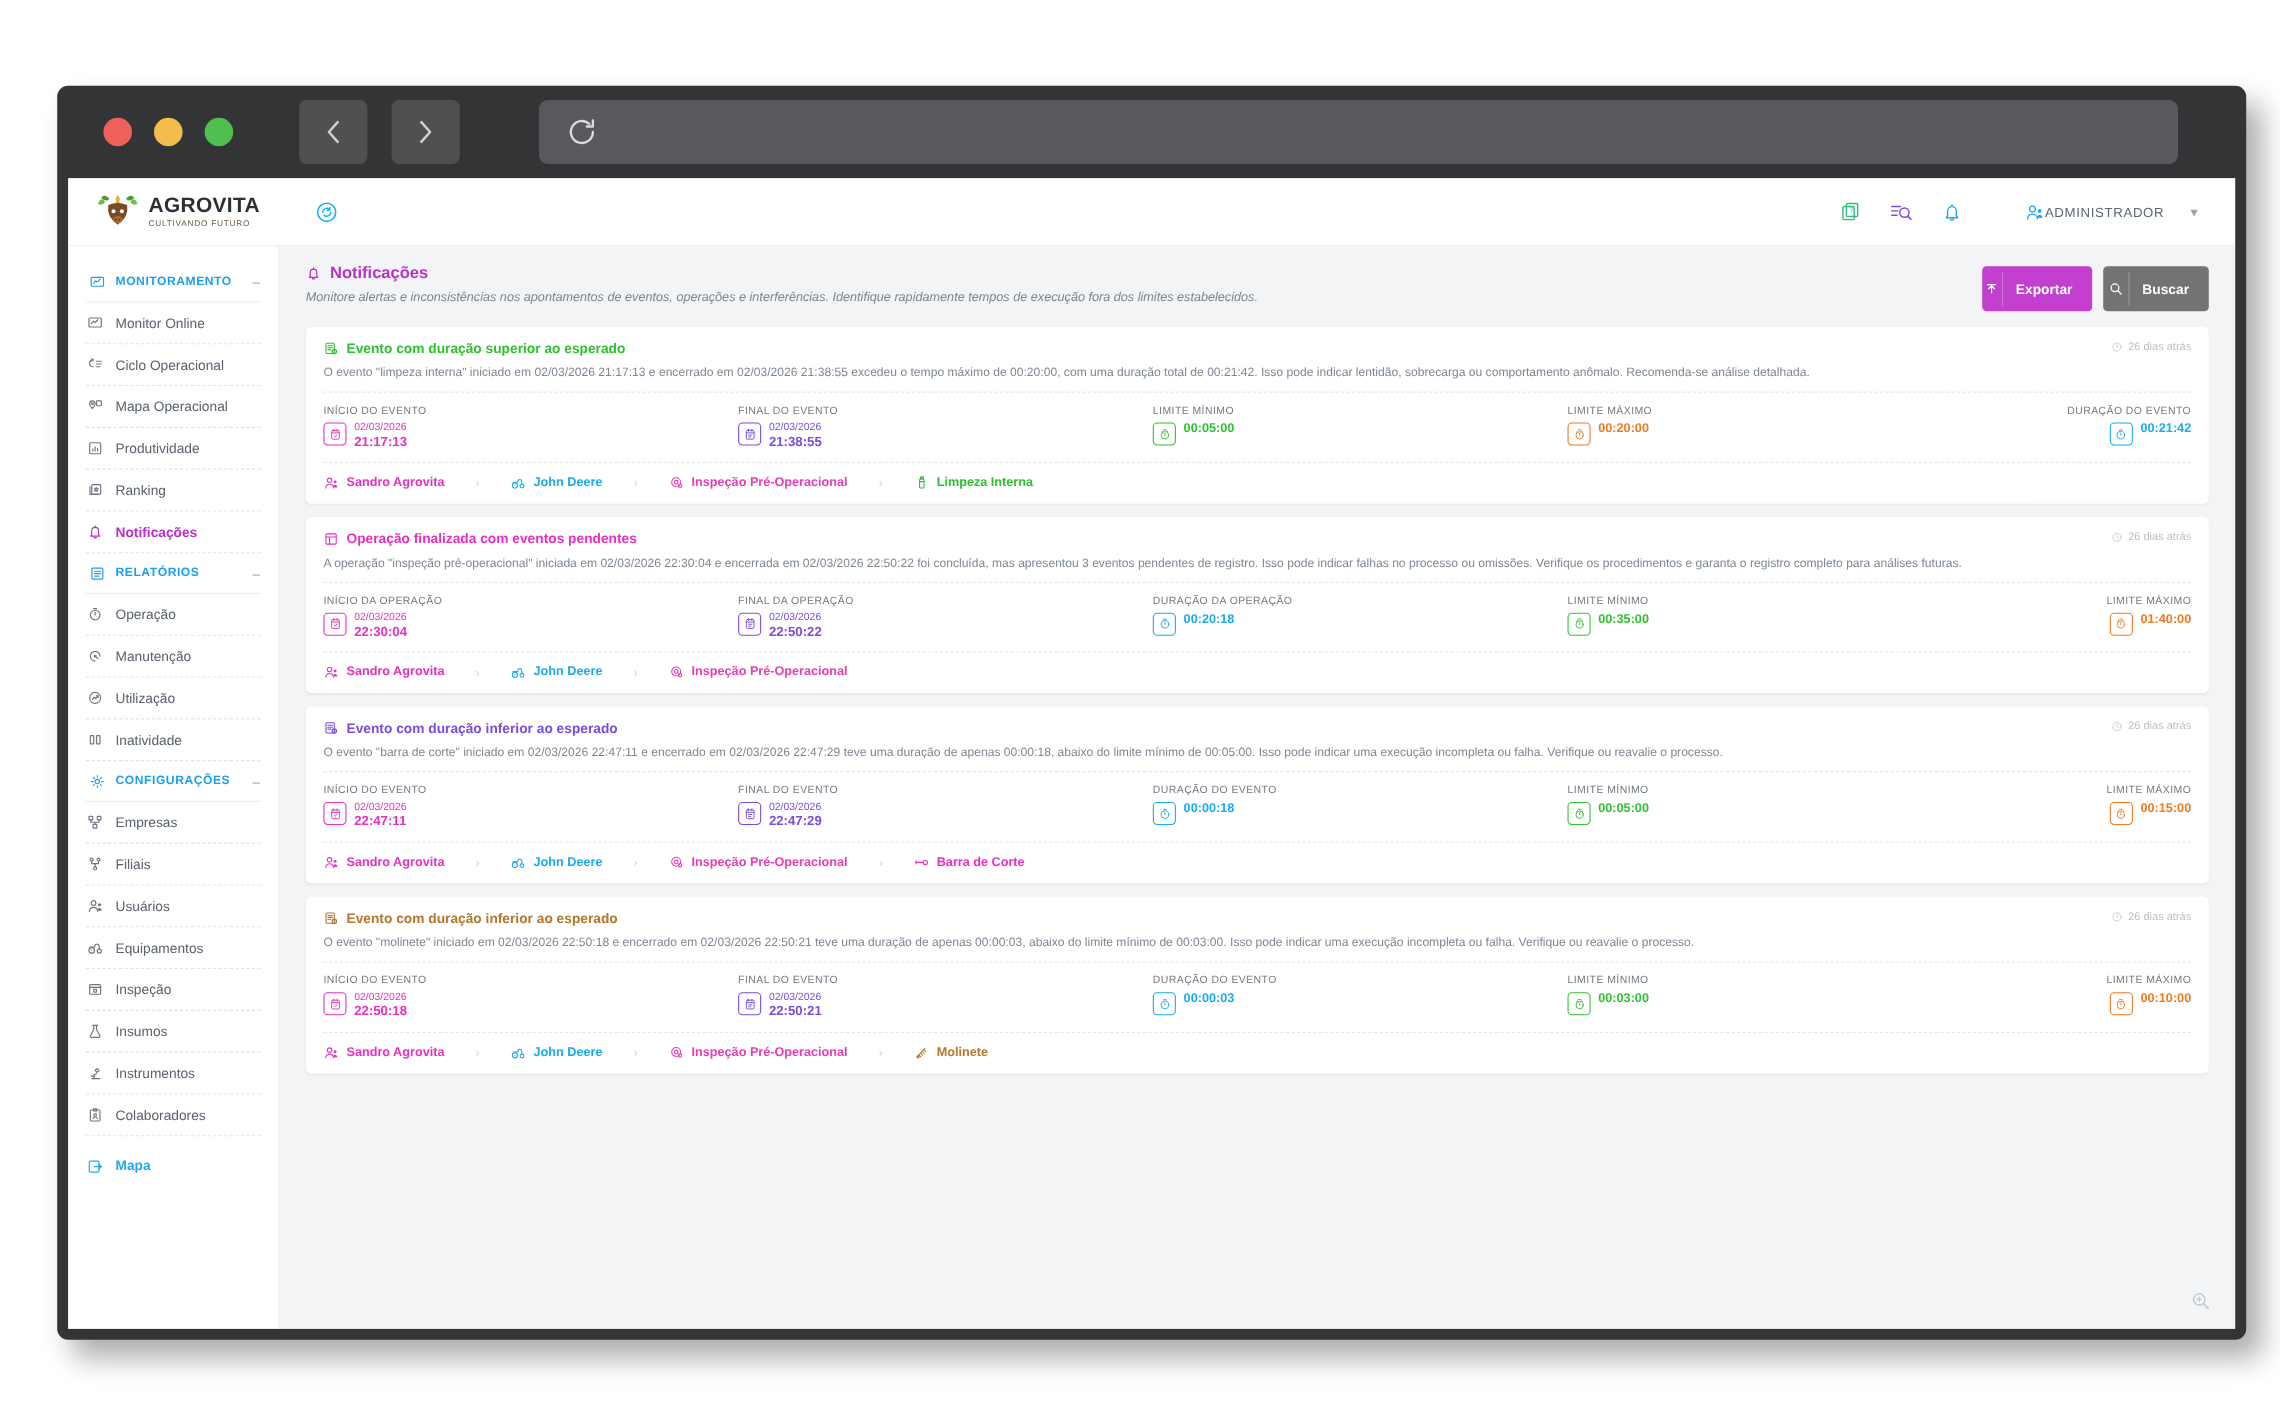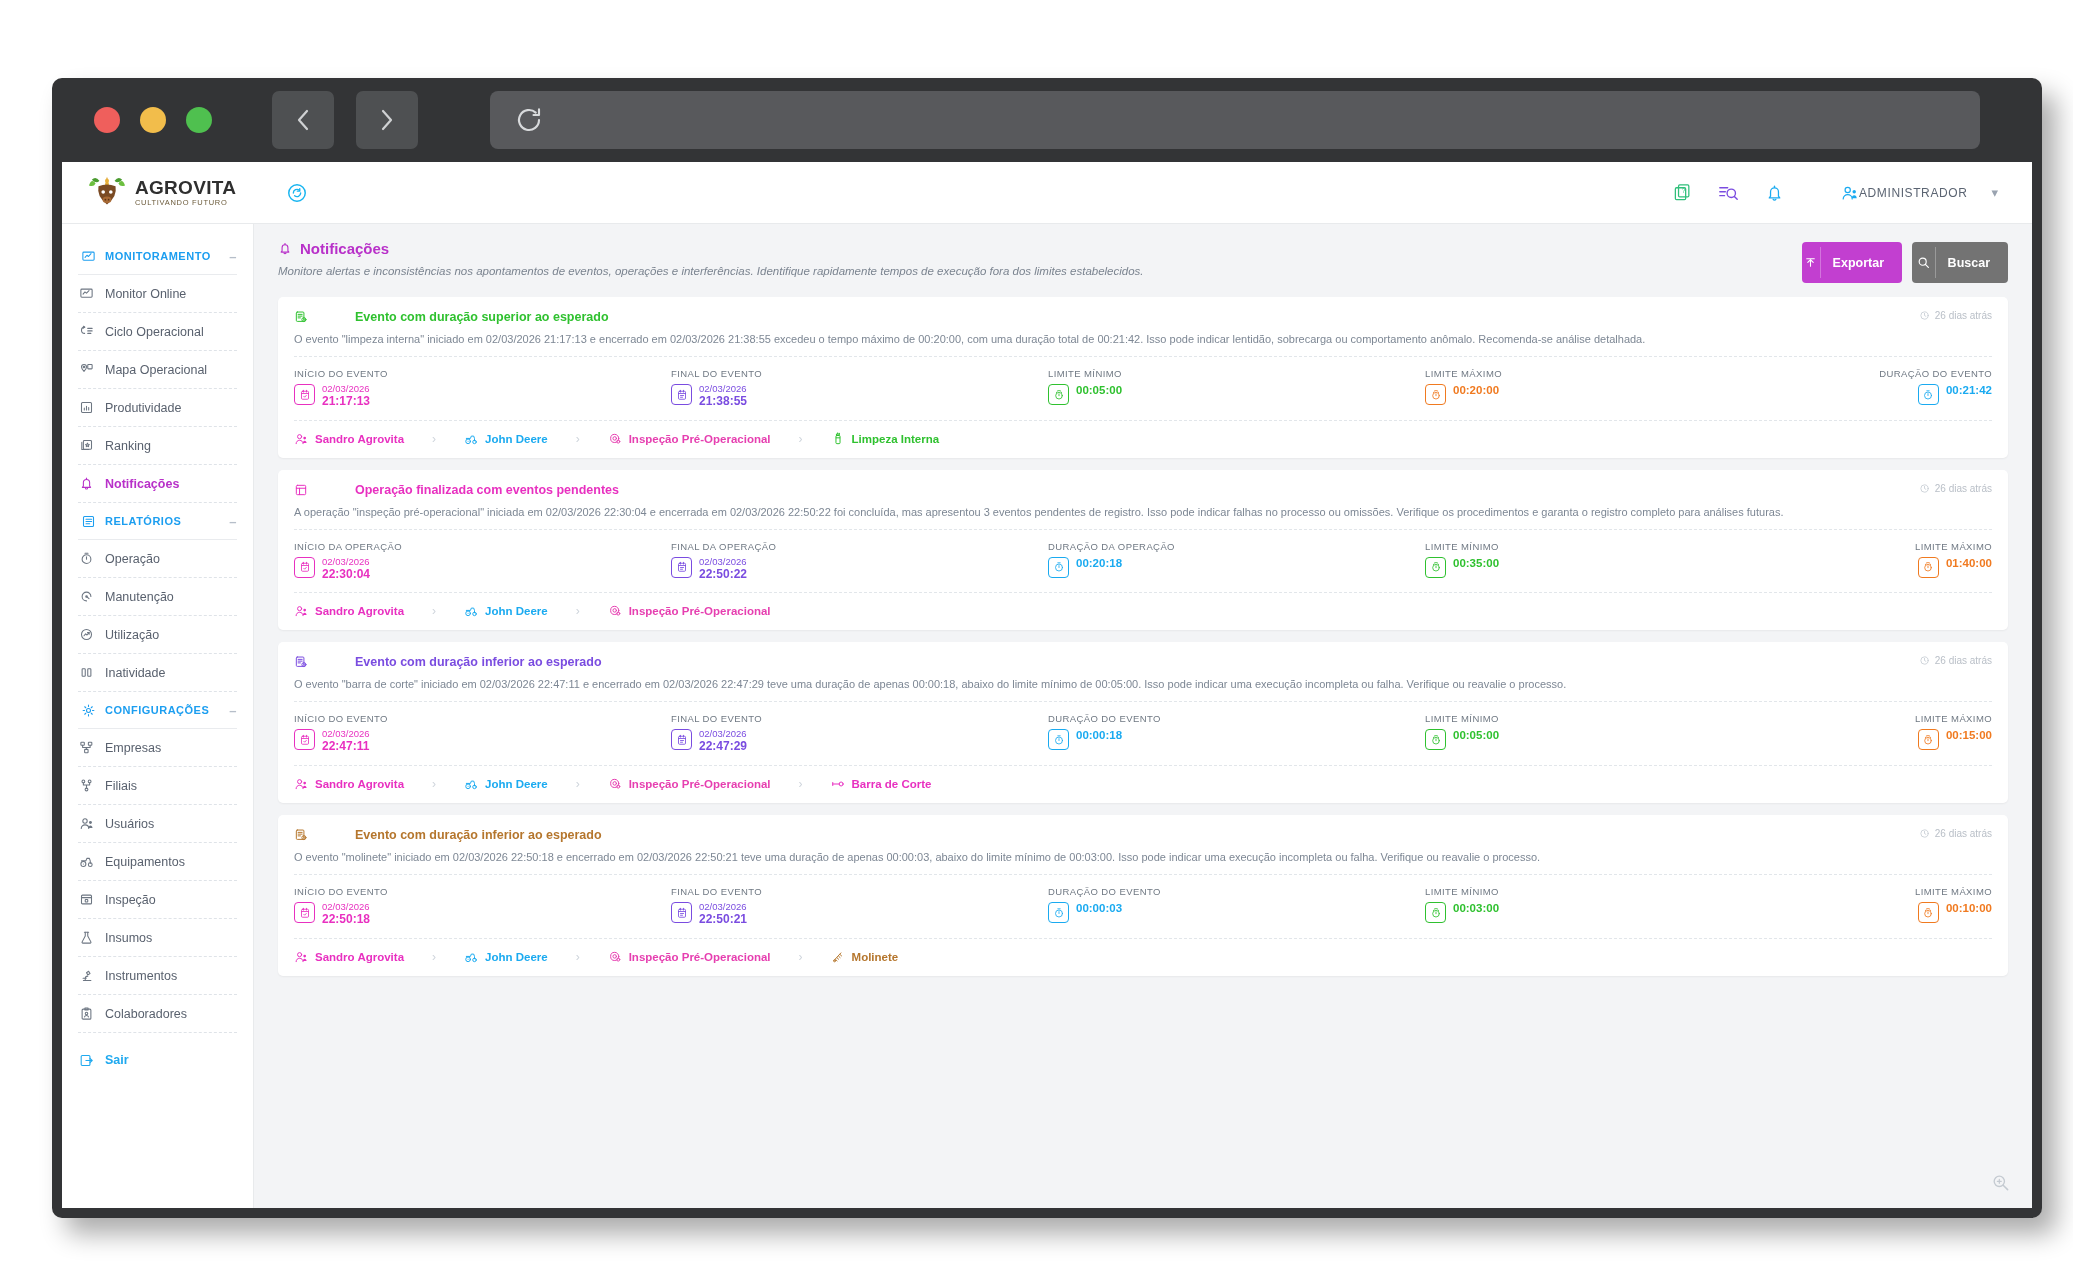--- a/index.html
+++ b/index.html
@@ -155,21 +155,21 @@
   .card {
     background: #ffffff;
     border-radius: 5px;
     margin-bottom: 12px;
     padding: 13px 16px 8px 16px;
     position: relative;
     box-shadow: 0 1px 2px rgba(0,0,0,.05);
   }
   .card-top { display: flex; align-items: flex-start; }
   .card-title-row { display: flex; align-items: center; gap: 7px; }
-  .card-title { font-size: 12.5px; font-weight: bold; margin-left: 40px; }
+  .card-title { font-size: 12.5px; font-weight: bold; }
   .card-age {
     position: absolute; right: 16px; top: 13px;
     font-size: 10px; color: #b9bfc7;
     display: flex; align-items: center; gap: 5px;
   }
   .card-desc {
     margin-top: 9px;
     font-size: 11px; color: #7d8794;
     padding-bottom: 11px;
     border-bottom: 1px dashed #e2e6ea;
@@ -535,21 +535,21 @@
           <span class="ntxt">Colaboradores</span>
         </div>
         <div class="nav-item logout">
           <span class="nav-ico">
             <svg width="15" height="15" viewBox="0 0 24 24">
               <rect x="3.5" y="4" width="14" height="16" rx="1.6" fill="none" stroke="#1fa9ef" stroke-width="1.7" stroke-linecap="round" stroke-linejoin="round"></rect>
               <path d="M11 12h9.5" fill="none" stroke="#1fa9ef" stroke-width="1.7" stroke-linecap="round" stroke-linejoin="round"></path>
               <path d="M17.6 8.6L21 12l-3.4 3.4" fill="none" stroke="#1fa9ef" stroke-width="1.7" stroke-linecap="round" stroke-linejoin="round"></path>
             </svg>
           </span>
-          <span class="ntxt">Sair</span>
+          <span class="ntxt">Mapa</span>
         </div>
       </div>
 
     <div id="main">
       <div id="page-head">
         <div id="page-head-left">
           <div id="page-title-row">
             <span>
               <svg width="14" height="15" viewBox="0 0 24 24">
                   <path d="M7 16V10.5a5 5 0 0 1 10 0V16l1.6 2.2H5.4L7 16Z" fill="none" stroke="#b830c9" stroke-width="1.9" stroke-linejoin="round"></path>

